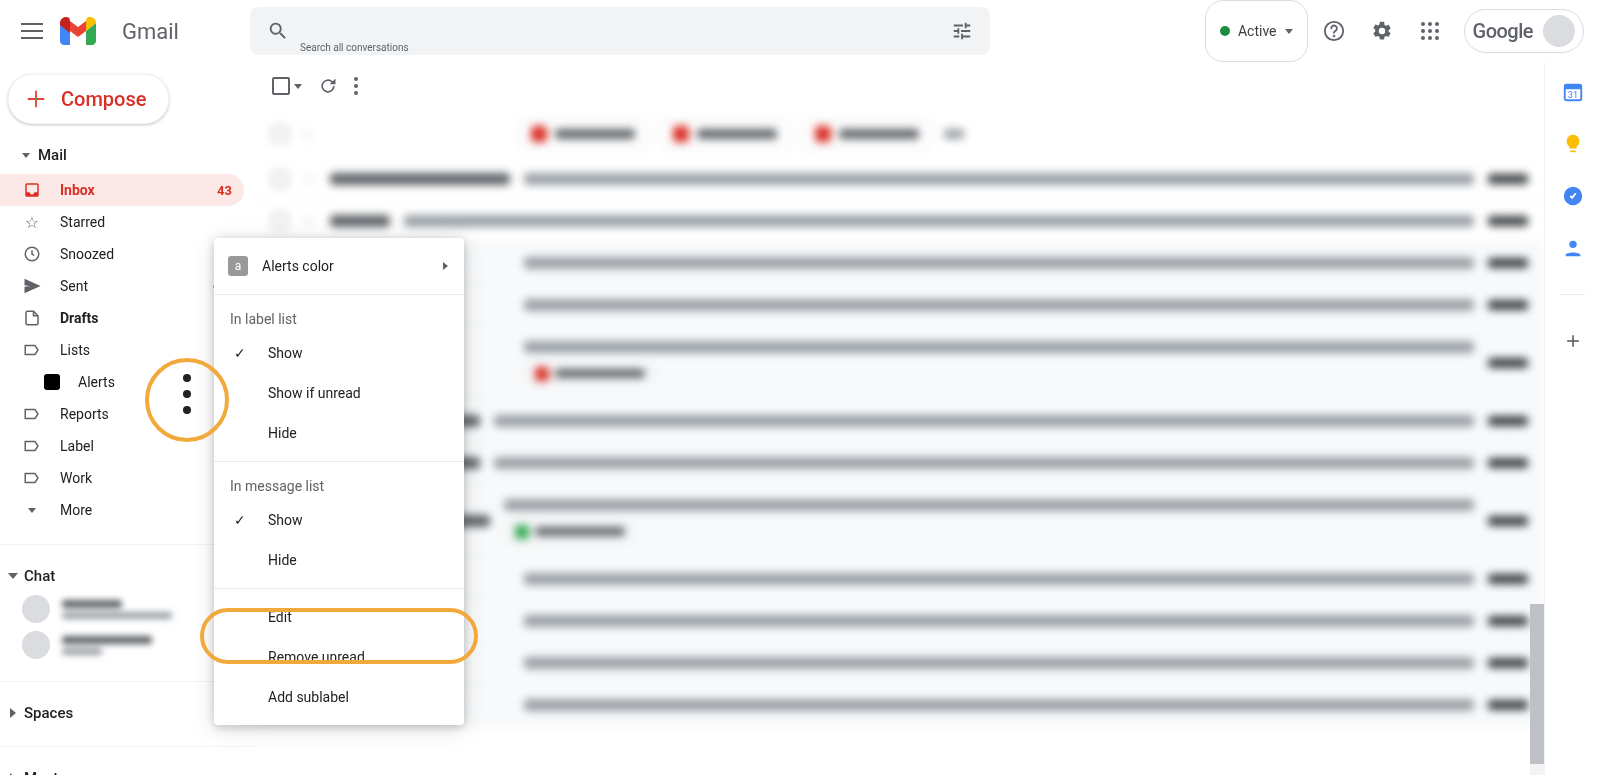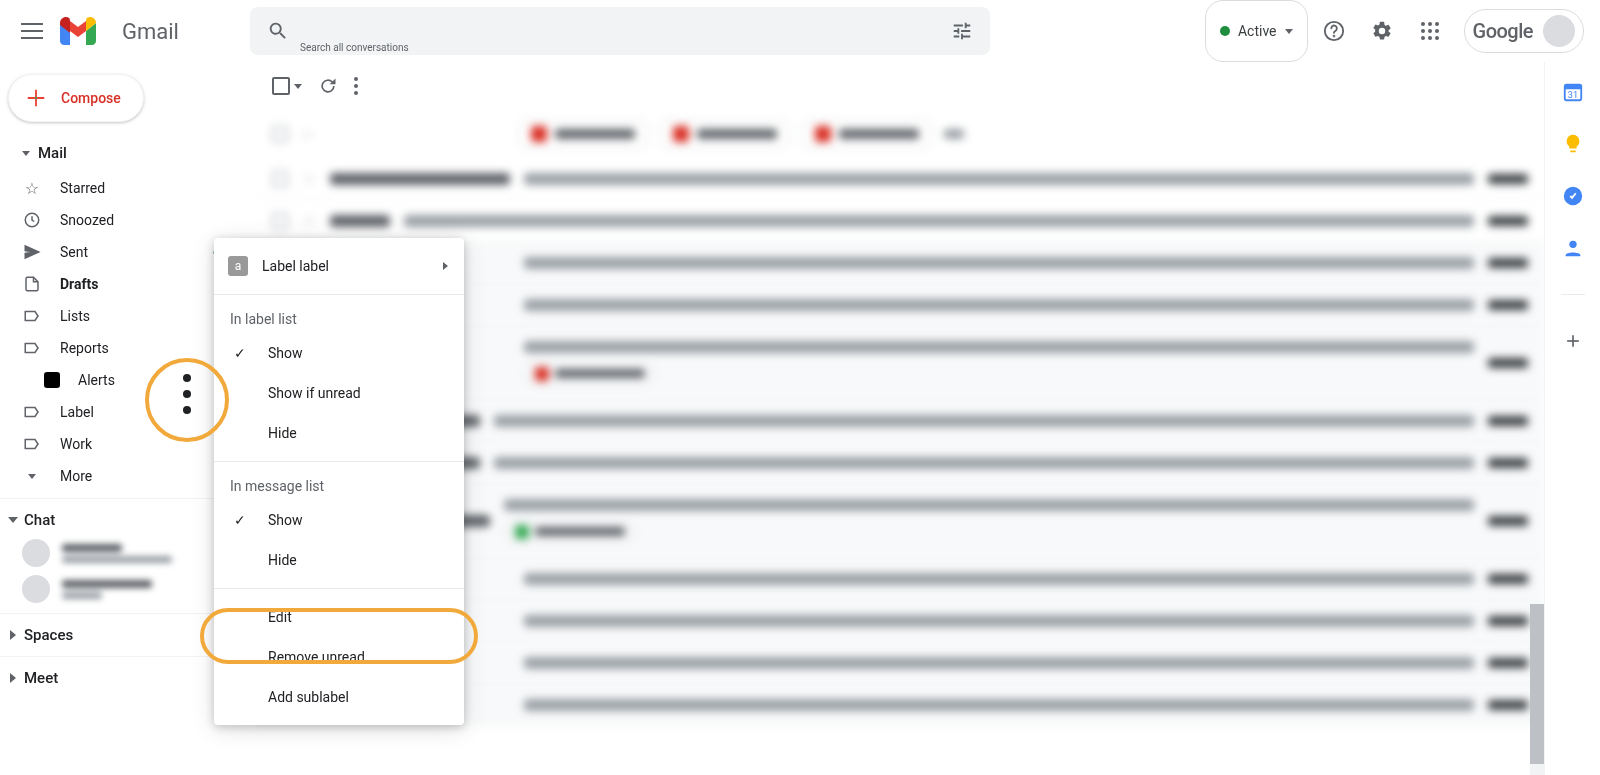--- a/index.html
+++ b/index.html
@@ -26,34 +26,34 @@
   .google-text { font-size: 20px; color: #5f6368; font-weight: 500; letter-spacing: -0.5px; }
   .avatar { width: 32px; height: 32px; border-radius: 50%; background: #dadce0; }
 
   
   .body { display: flex; height: calc(775px - 62px); }
   .sidebar { width: 256px; flex-shrink: 0; padding-top: 8px; overflow: hidden; }
   .main { flex: 1; background: #fff; position: relative; overflow: hidden; }
   .right-rail { width: 56px; flex-shrink: 0; border-left: 1px solid #f1f3f4; display: flex; flex-direction: column; align-items: center; padding-top: 18px; gap: 28px; }
 
   .compose-btn { margin: 4px 0 12px 8px; display: inline-flex; align-items: center; gap: 14px; background: #fff; border: 1px solid #f1f3f4; border-radius: 24px; padding: 12px 22px 12px 16px; box-shadow: 0 1px 3px rgba(60,64,67,0.3); cursor: pointer; }
-  .compose-text { font-size: 14px; color: #d93025; font-weight: 500; }
+  .compose-text { font-size: 20px; color: #d93025; font-weight: 500; }
 
   .nav-section-title { font-size: 15px; font-weight: 500; color: #202124; padding: 10px 0 10px 22px; display: flex; align-items: center; gap: 8px; }
   .nav-item { display: flex; align-items: center; height: 32px; padding: 0 12px 0 22px; border-radius: 0 16px 16px 0; margin-right: 12px; cursor: pointer; gap: 18px; }
   .nav-item.selected { background: #fce8e6; }
   .nav-item.selected .nav-label, .nav-item.selected .nav-count { color: #d93025; font-weight: 700; }
   .nav-item.bold .nav-label { font-weight: 700; color: #202124; }
   .nav-icon { width: 20px; height: 20px; flex-shrink: 0; display: flex; align-items: center; justify-content: center; color: #5f6368; }
   .nav-label { flex: 1; font-size: 14px; color: #202124; }
   .nav-count { font-size: 13px; }
   .label-dot { width: 16px; height: 16px; border-radius: 3px; }
   .sent-check { color: #1e8e3e; font-size: 12px; margin-left: -6px; }
 
-  .chat-section, .spaces-section, .meet-section { border-top: 1px solid #f1f3f4; margin-top: 6px; padding-top: 6px; }
+  .chat-section, .spaces-section, .meet-section { border-top: 1px solid #f1f3f4; margin-top: 18px; padding-top: 16px; }
   .section-header { display: flex; align-items: center; padding: 6px 0 6px 8px; gap: 6px; cursor: pointer; }
   .section-header .tri { width: 0; height: 0; border-left: 5px solid transparent; border-right: 5px solid transparent; border-top: 6px solid #5f6368; }
   .section-header .title { font-size: 15px; font-weight: 500; color: #202124; }
   .chat-item { display: flex; align-items: center; gap: 12px; padding: 4px 0 4px 22px; }
   .chat-avatar { width: 28px; height: 28px; border-radius: 50%; background: #dadce0; }
   .chat-lines { display: flex; flex-direction: column; filter: blur(3px); }
   .chat-line1 { width: 60px; height: 8px; background: #5f6368; border-radius: 3px; margin-bottom: 4px; }
   .chat-line2 { width: 110px; height: 7px; background: #9aa0a6; border-radius: 3px; }
 
   
@@ -194,20 +194,29 @@
           <path d="M11 11h2v2h-2z" fill="#34a853"></path>
         </svg>
       <span class="compose-text">Compose</span>
     </button>
 
     <div class="nav-section-title">
       <span class="tri-down" style="transform:none"></span>
       <span>Mail</span>
     </div>
 
+    <div class="nav-item selected">
+      <span class="nav-icon">
+          <svg width="18" height="18" viewBox="0 0 24 24" fill="#d93025">
+            <path d="M19 3H5a2 2 0 0 0-2 2v14a2 2 0 0 0 2 2h14a2 2 0 0 0 2-2V5a2 2 0 0 0-2-2zm0 12h-4a3 3 0 0 1-6 0H5V5h14z"></path>
+          </svg>
+        </span>
+      <span class="nav-label">Inbox</span>
+      <span class="nav-count">43</span>
+    </div>
     <div class="nav-item">
       <span class="nav-icon">☆</span>
       <span class="nav-label">Starred</span>
     </div>
     <div class="nav-item">
       <span class="nav-icon">
           <svg width="18" height="18" viewBox="0 0 24 24" fill="none" stroke="#5f6368" stroke-width="2">
             <circle cx="12" cy="12" r="9"></circle>
             <path d="M12 7v5l3 2"></path>
           </svg>
@@ -232,32 +241,32 @@
         </span>
       <span class="nav-label">Drafts</span>
     </div>
     <div class="nav-item">
       <span class="nav-icon">
           <svg width="18" height="18" viewBox="0 0 24 24" fill="none" stroke="#5f6368" stroke-width="2">
             <path d="M3 6h13l4 6-4 6H3z"></path>
           </svg>
         </span>
       <span class="nav-label">Lists</span>
-    </div>
-    <div class="nav-item">
-      <span class="nav-icon">
-          <svg width="18" height="18" viewBox="0 0 24 24" fill="none" stroke="#5f6368" stroke-width="2">
-            <path d="M3 6h13l4 6-4 6H3z"></path>
-          </svg>
-        </span>
-      <span class="nav-label">Reports</span>
     </div>
     <div class="nav-item alert-row" style="padding-left:44px;">
       <span class="label-dot"></span>
       <span class="nav-label">Alerts</span>
+    </div>
+    <div class="nav-item">
+      <span class="nav-icon">
+          <svg width="18" height="18" viewBox="0 0 24 24" fill="none" stroke="#5f6368" stroke-width="2">
+            <path d="M3 6h13l4 6-4 6H3z"></path>
+          </svg>
+        </span>
+      <span class="nav-label">Reports</span>
     </div>
     <div class="nav-item">
       <span class="nav-icon">
           <svg width="18" height="18" viewBox="0 0 24 24" fill="none" stroke="#5f6368" stroke-width="2">
             <path d="M3 6h13l4 6-4 6H3z"></path>
           </svg>
         </span>
       <span class="nav-label">Label</span>
     </div>
     <div class="nav-item">
@@ -476,21 +485,21 @@
           <path d="M11 5h2v14h-2z"></path>
           <path d="M5 11h14v2H5z"></path>
         </svg>
     </div>
   </div>
 </div>
 
 <div class="context-menu">
   <div class="cm-item color">
     <span class="cm-swatch">a</span>
-    <span>Label label</span>
+    <span>Alerts color</span>
     <span class="cm-arrow"></span>
   </div>
   <div class="cm-divider"></div>
   <div class="cm-header">In label list</div>
   <div class="cm-item">
     <span class="cm-check">✓</span>
     <span>Show</span>
   </div>
   <div class="cm-item">
     <span>Show if unread</span>

